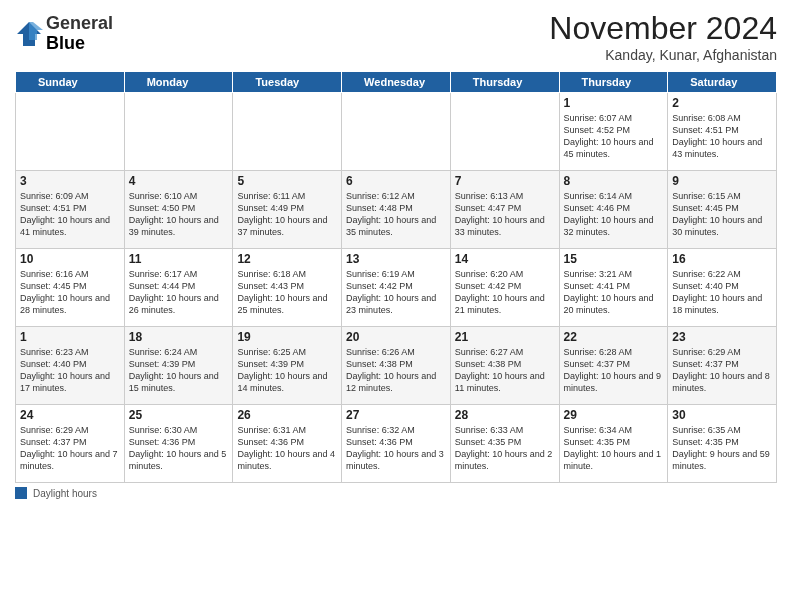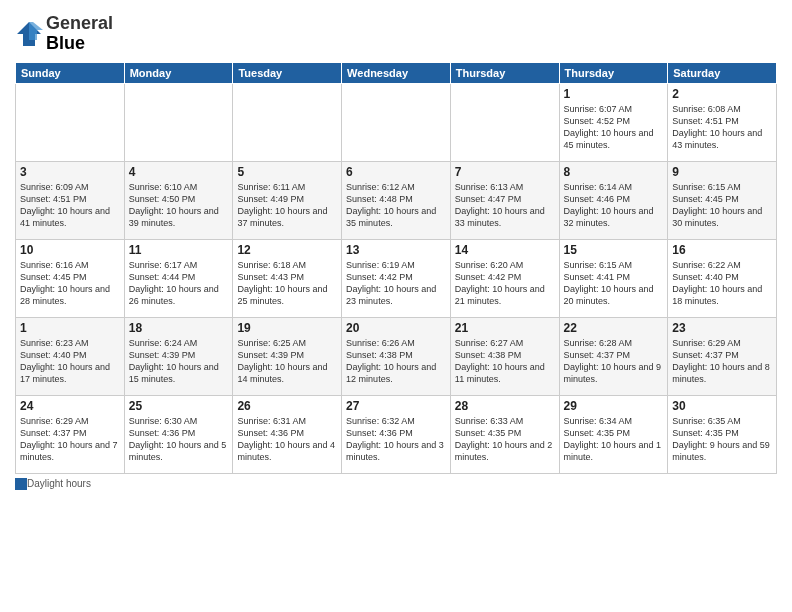--- a/index.html
+++ b/index.html
@@ -64,21 +64,21 @@
       flex: 1;
       border-collapse: collapse;
       width: 100%;
       table-layout: fixed;
     }
     .calendar th {
       background: #2060a0;
       color: #fff;
       font-size: 11px;
       font-weight: bold;
-      padding: 4px 5px;
+      padding: 4px 22px;
       text-align: left;
       border: 1px solid #fff;
     }
     .calendar td {
       border: 1px solid #ccc;
       vertical-align: top;
       padding: 3px 4px;
       font-size: 9.5px;
       color: #333;
       height: 78px;
@@ -101,21 +101,21 @@
     }
     .empty-cell {
       background: #fff;
     }
     .footer {
       margin-top: 4px;
       font-size: 10px;
       color: #555;
       display: flex;
       align-items: center;
-      gap: 0;
+      gap: 6px;
     }
     .daylight-box {
       width: 12px;
       height: 12px;
       background: #2060a0;
       display: inline-block;
     }
   </style>
 </head>
 <body>
@@ -125,20 +125,24 @@
     <div class="logo">
       <svg class="logo-icon" viewBox="0 0 28 28">
         <polygon points="14,2 26,14 20,14 20,26 8,26 8,14 2,14" fill="#2060a0"></polygon>
         <polygon points="18,2 28,10 22,10 22,20 14,20 14,2" fill="#4090d0" opacity="0.7"></polygon>
       </svg>
       <div class="logo-text">
         <span class="logo-general">General</span>
         <span class="logo-blue">Blue</span>
       </div>
     </div>
+    <div class="title-block">
+      <div class="month-title">November 2024</div>
+      <div class="location">Kanday, Kunar, Afghanistan</div>
+    </div>
   </div>
 
   <table class="calendar">
     <thead>
       <tr id="header-row">
           <th>Sunday</th>
           <th>Monday</th>
           <th>Tuesday</th>
           <th>Wednesday</th>
           <th>Thursday</th>
@@ -250,21 +254,21 @@
           </td>
           <td>
             <span class="day-num">14</span>
             <div class="day-info">Sunrise: 6:20 AM
 Sunset: 4:42 PM
 Daylight: 10 hours
 and 21 minutes.</div>
           </td>
           <td>
             <span class="day-num">15</span>
-            <div class="day-info">Sunrise: 6:15 AM
+            <div class="day-info">Sunrise: 3:21 AM
 Sunset: 4:41 PM
 Daylight: 10 hours
 and 20 minutes.</div>
           </td>
           <td>
             <span class="day-num">16</span>
             <div class="day-info">Sunrise: 6:22 AM
 Sunset: 4:40 PM
 Daylight: 10 hours
 and 18 minutes.</div>

